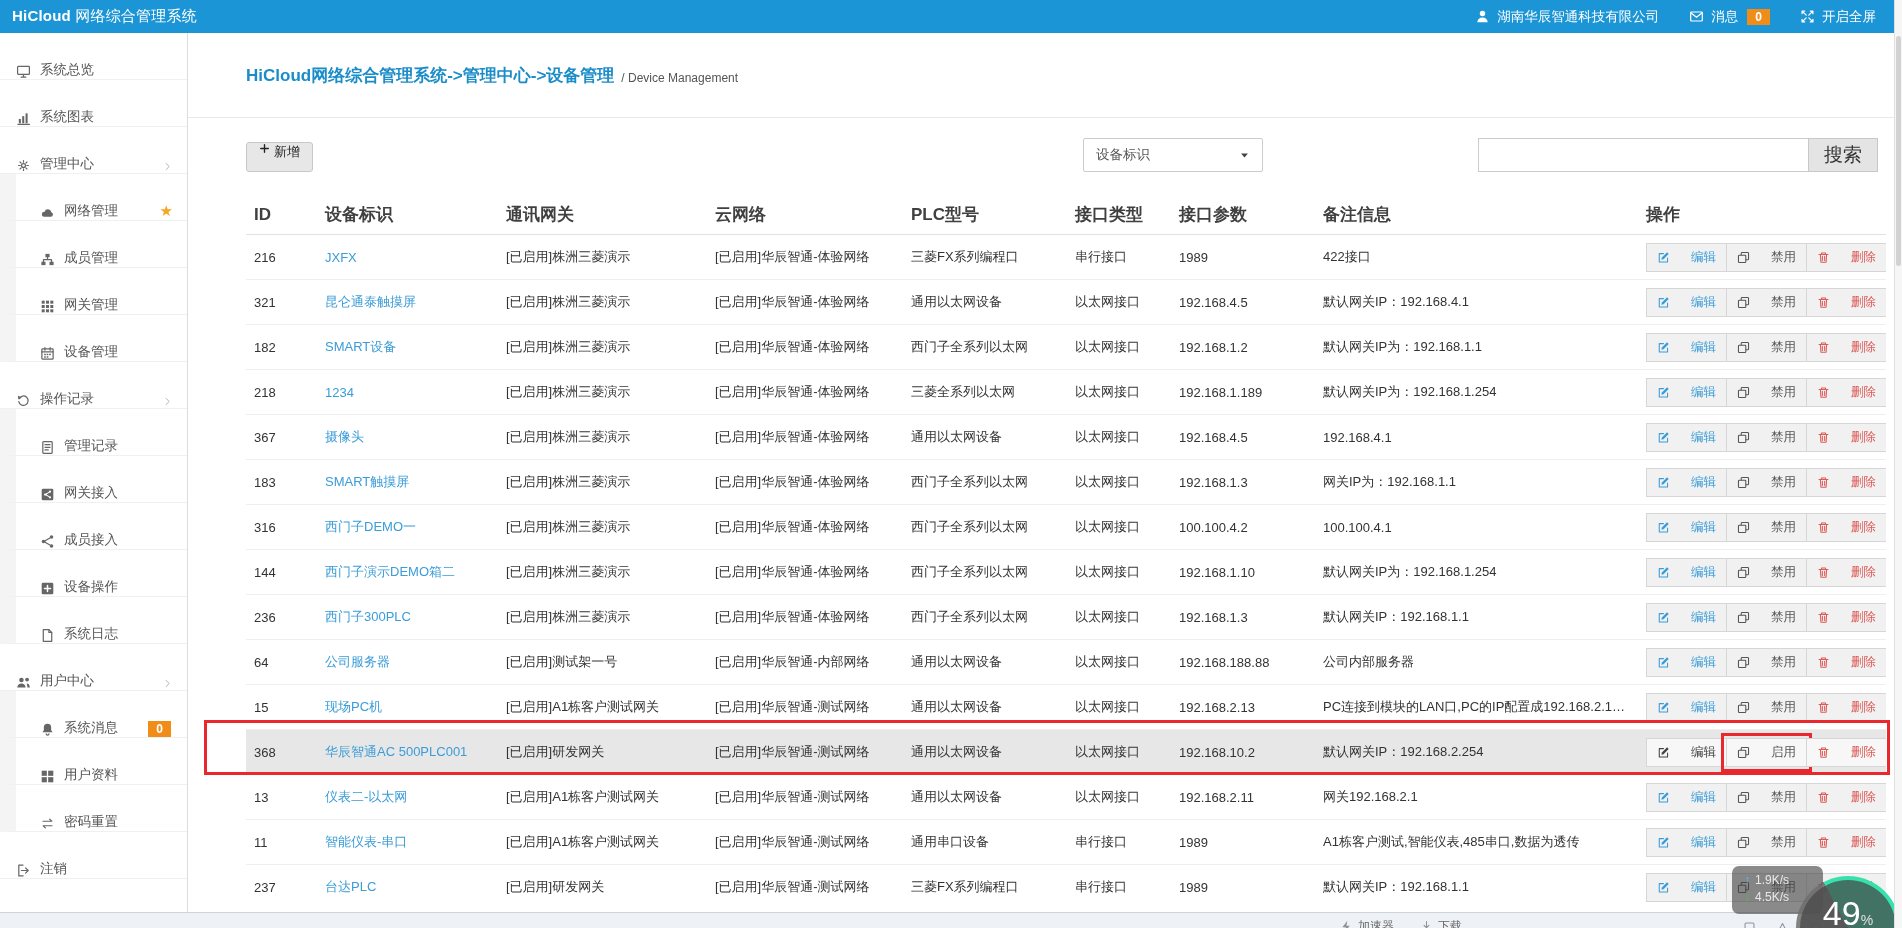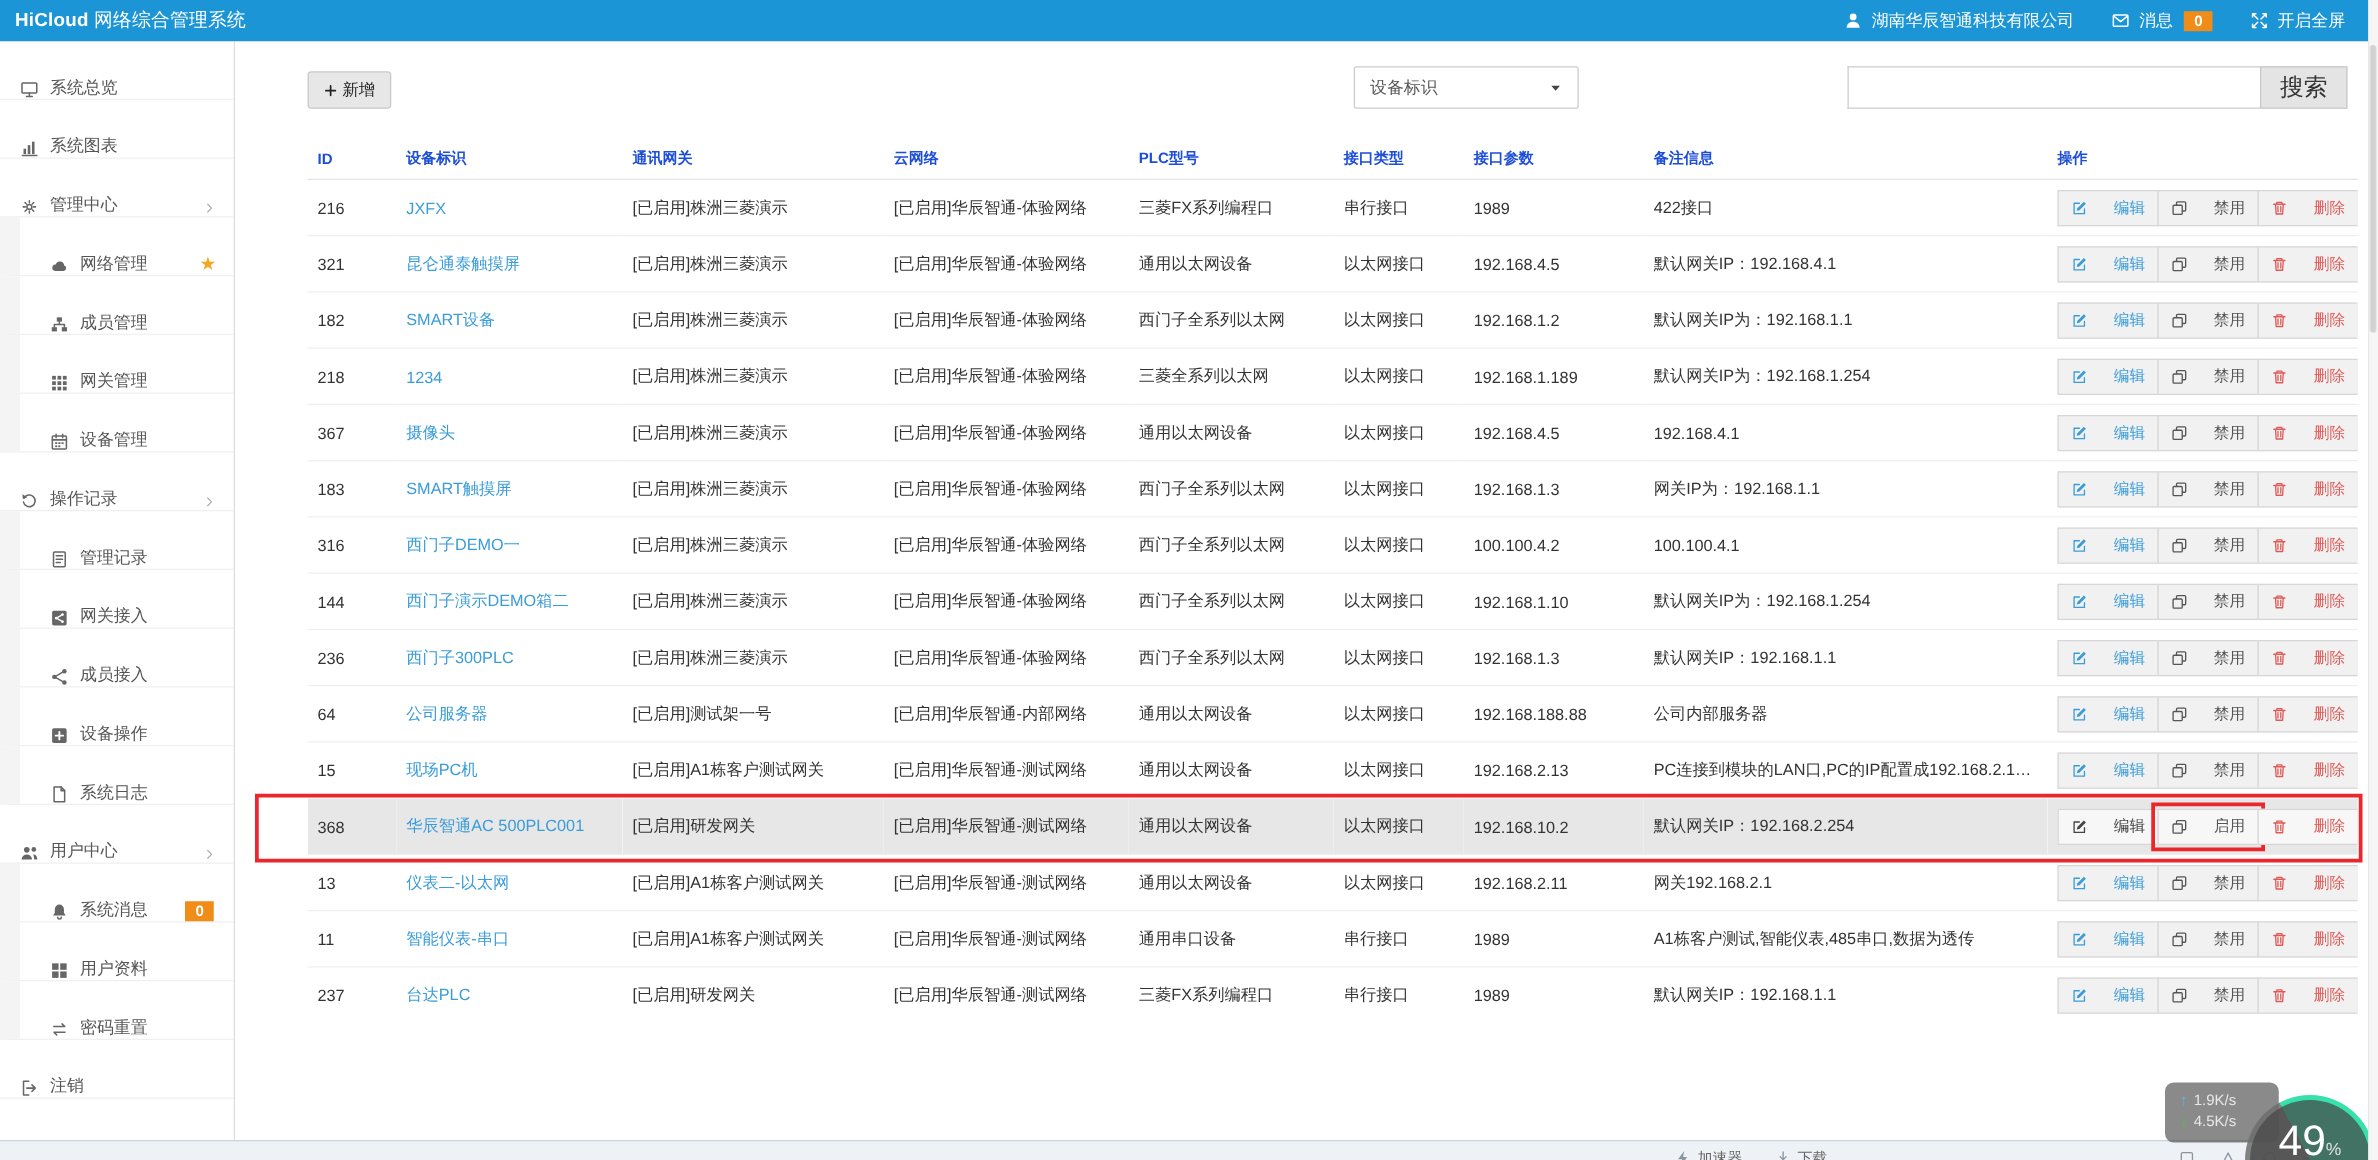--- a/index.html
+++ b/index.html
@@ -27,34 +27,34 @@
   .side-badge{position:absolute;right:16px;background:#ef8d18;color:#fff;font-weight:bold;font-size:12px;padding:1px 8px}
   .side-gap{height:10px}
 
   
   .main{position:absolute;left:188px;top:33px;right:0;bottom:0;background:#fff}
   .crumbbar{height:85px;border-bottom:1px solid #e8e8e8;box-sizing:border-box;display:flex;align-items:center;padding-left:58px}
   .crumb{color:#1a8cc8;font-size:17px;font-weight:bold}
   .crumb-sub{color:#555;font-size:12px;margin-left:7px;padding-top:5px}
 
   .toolbar{position:relative;height:78px}
-  .btn-add{position:absolute;left:58px;top:24px;height:30px;display:inline-flex;align-items:center;gap:4px;
+  .btn-add{position:absolute;left:58px;top:24px;height:30px;display:inline-flex;align-items:flex-start;gap:4px;
            background:#e7e7e7;border:1px solid #c8c8c8;border-radius:3px;padding:0 12px;font-size:13px;color:#222;cursor:pointer}
   .btn-add .ic{width:11px;height:11px;stroke-width:2;color:#222}
   .filter{position:absolute;left:895px;top:20px;width:180px;height:34px;border:1px solid #ccc;background:#fff;border-radius:2px;
           display:flex;align-items:center;padding:0 12px;box-sizing:border-box;font-size:13.5px;color:#555;cursor:pointer}
   .filter .caret{margin-left:auto;color:#444}
   .search{position:absolute;right:24px;top:20px;display:flex}
   .search input{width:330px;height:34px;border:1px solid #ccc;border-right:none;box-sizing:border-box;padding:0 10px;font-size:13px;outline:none}
   .btn-search{height:34px;padding:0 15px;background:#e4e4e4;border:1px solid #c8c8c8;font-size:19px;color:#333;cursor:pointer}
 
   
   .table-wrap{position:relative;margin:0 16px 0 58px}
   table{width:100%;border-collapse:collapse;table-layout:fixed;font-size:13px;color:#333}
-  thead th{font-weight:bold;text-align:left;padding:7px 8px 8px;font-size:12px;color:#1d4ed8;border-bottom:1px solid #e2e2e2;white-space:nowrap}
+  thead th{font-weight:bold;text-align:left;padding:7px 8px 8px;font-size:17px;color:#404040;border-bottom:1px solid #e2e2e2;white-space:nowrap}
   tbody td{padding:0 8px;height:44px;border-top:1px solid #efefef;vertical-align:middle;white-space:nowrap;overflow:hidden;text-overflow:ellipsis}
   tbody tr:first-child td{border-top:none}
   .c-id{width:55px}.c-name{width:165px}.c-gw{width:193px}.c-cloud{width:180px}.c-plc{width:148px}
   .c-if{width:88px}.c-par{width:128px}.c-ops{width:232px}
   .dev-link{color:#3a9cd8;text-decoration:none;cursor:pointer}
   .row-highlighted td{background:#e7e7e7}
   .btn-group{display:inline-flex}
   .tbtn{display:inline-flex;align-items:center;gap:21px;padding:5px 10px;background:#f1f1f1;border:1px solid #d6d6d6;
         font-size:12.5px;color:#555;cursor:pointer;margin-left:-1px;position:relative;font-family:inherit}
   .tbtn:first-child{margin-left:0}
@@ -340,20 +340,24 @@
           <rect class="f" x="2" y="2.5" width="12" height="9" rx="0.8"></rect>
           <path d="M5 14h6"></path>
         </svg>
       </span>
     <span>系统公告</span>
   </div>
 </aside>
 
 <div class="main">
 
+  <div class="crumbbar">
+    <span class="crumb">HiCloud网络综合管理系统-&gt;管理中心-&gt;设备管理</span>
+    <span class="crumb-sub">/ Device Management</span>
+  </div>
 
   <div class="toolbar">
     <button class="btn-add">
       <svg class="ic" viewBox="0 0 16 16">
           <path d="M8 2.5v11M2.5 8h11"></path>
         </svg>
       <span>新增</span>
     </button>
     <div class="filter">
       <span>设备标识</span>

